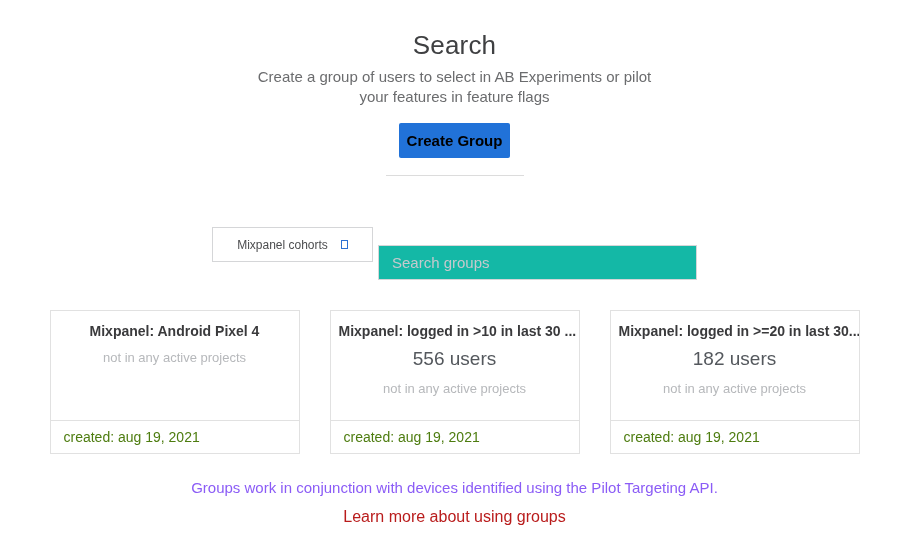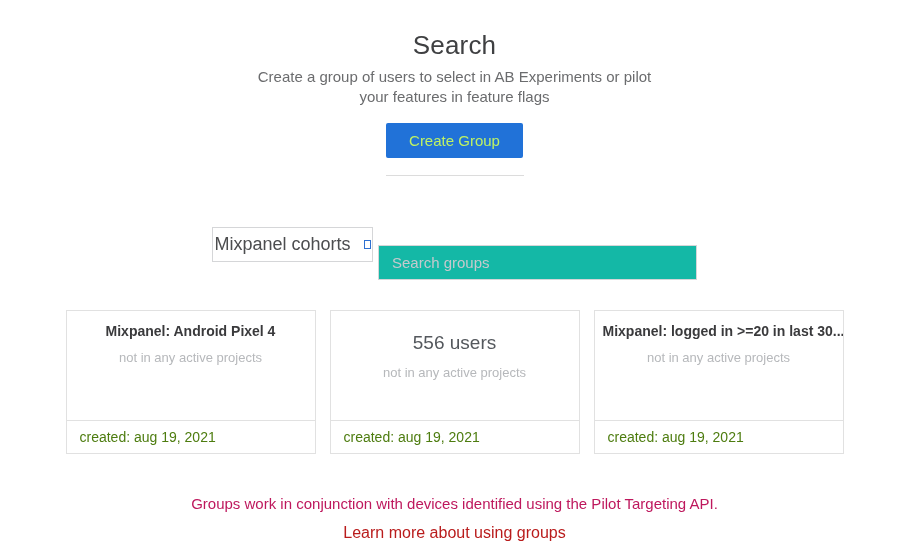--- a/index.html
+++ b/index.html
@@ -11,50 +11,50 @@
   }
   .page-title {
     padding-top:30px; font-size:26px; font-weight:400; color:#3f4042;
     letter-spacing:0.2px;
   }
   .page-subtitle {
     margin:6px auto 0; max-width:400px;
     font-size:15px; line-height:20px; color:#6b6c6e;
   }
   .create-btn {
-    margin-top:16px; width:137px; height:35px;
-    background:#2172d8; color:#bef264; border:none; border-radius:2px;
-    font-size:15px; font-family:inherit; cursor:pointer;
+    margin-top:16px; width:111px; height:35px;
+    background:#2172d8; color:#000000; border:none; border-radius:2px;
+    font-size:15px; font-family:inherit; cursor:pointer;font-weight:bold;
   }
   .divider {
     width:138px; margin:17px auto 0;
     border-top:1px solid #dcdcdc;
   }
   .filters-row {
     margin:33px auto 0; width:485px;
     display:flex; justify-content:space-between; align-items:center;
   }
   .cohort-dropdown {
     width:161px; height:35px; border:1px solid #d5d6d8; background:#fff;
     display:flex; align-items:center; justify-content:center; gap:13px;
-    font-size:18px; color:#4c4d4f; cursor:pointer;
+    font-size:12px; color:#4c4d4f; cursor:pointer;
   }
   .dropdown-indicator {
     display:inline-block; width:7px; height:9px;
     border:1px solid #2d70d2; background:#fff;
   }
   .search-input {
     width:319px; height:35px; border:1px solid #d5d6d8; background:#14b8a6;
     padding:0 13px; font-size:15px; color:#444; font-family:inherit;
     outline:none;
     margin-top:36px;
   }
   .search-input::placeholder { color:#c6c9cd; }
   .cards-row {
-    margin:30px auto 0; display:flex; justify-content:center; gap:14px;
+    margin:30px auto 0; display:flex; justify-content:center; gap:30px;
   }
   .card {
     width:250px; border:1px solid #e1e1e1; background:#fff;
     text-align:center; cursor:pointer;
   }
   .card-body { height:109px; padding-top:12px; }
   .card-title {
     font-size:14px; font-weight:700; color:#3a3a3c; line-height:16px;
     white-space:nowrap; overflow:hidden; padding:0 8px;
   }
@@ -63,21 +63,21 @@
     font-weight:400;
   }
   .card-status {
     margin-top:11px; font-size:13px; line-height:15px; color:#b6b8bb;
   }
   .card-footer {
     border-top:1px solid #e1e1e1; text-align:left;
     padding:8px 13px; font-size:14px; line-height:16px; color:#4d7c0f;
   }
   .footer-info {
-    margin-top:40px; font-size:15px; line-height:20px; color:#be185d;
+    margin-top:24px; font-size:15px; line-height:20px; color:#8b5cf6;
   }
   .learn-link {
     display:inline-block; margin-top:10px;
     font-size:16px; color:#b91c1c; text-decoration:none; cursor:pointer;
   }
 </style>
 </head>
 <body>
 
 <div class="page">
@@ -103,29 +103,31 @@
     <div class="card">
       <div class="card-body">
         <div class="card-title">Mixpanel: Android Pixel 4</div>
         <div class="card-status">not in any active projects</div>
       </div>
       <div class="card-footer">created: aug 19, 2021</div>
     </div>
 
     <div class="card">
       <div class="card-body">
+        <div class="card-title">Mixpanel: logged in &gt;10 in last 30 ...</div>
         <div class="card-users">556 users</div>
         <div class="card-status">not in any active projects</div>
       </div>
       <div class="card-footer">created: aug 19, 2021</div>
     </div>
 
     <div class="card">
       <div class="card-body">
         <div class="card-title">Mixpanel: logged in &gt;=20 in last 30...</div>
+        <div class="card-users">182 users</div>
         <div class="card-status">not in any active projects</div>
       </div>
       <div class="card-footer">created: aug 19, 2021</div>
     </div>
 
   </div>
 
   <p class="footer-info">Groups work in conjunction with devices identified using the Pilot Targeting API.</p>
 
   <a class="learn-link" href="#">Learn more about using groups</a>

